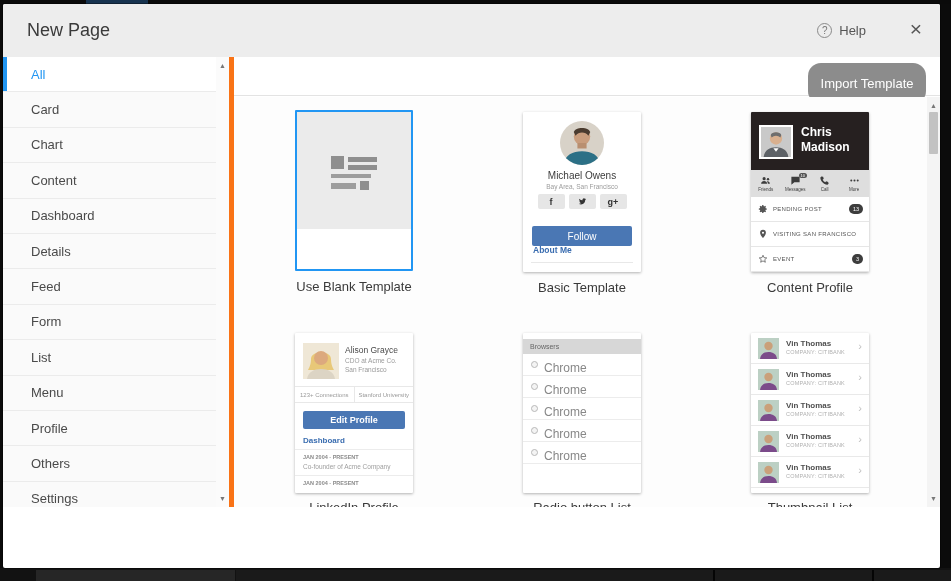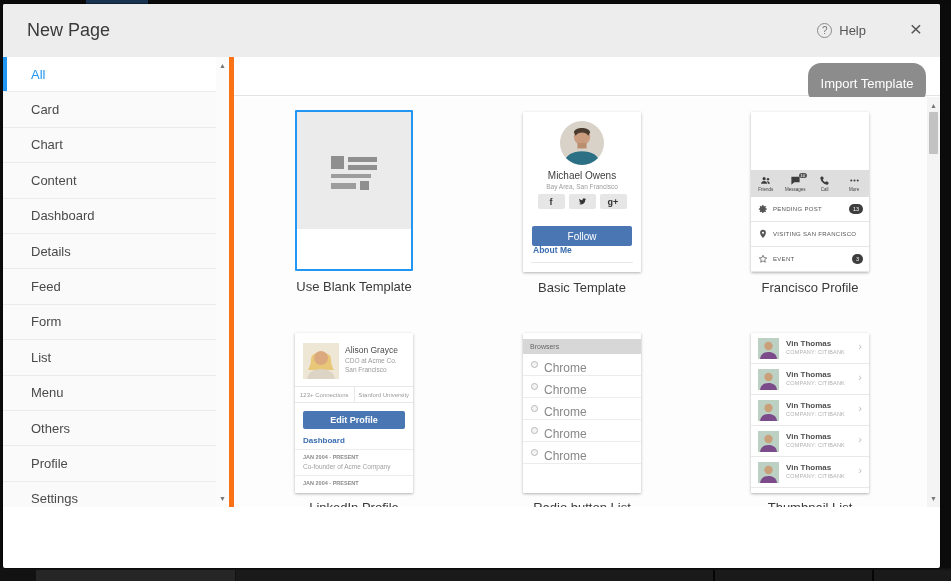--- a/index.html
+++ b/index.html
@@ -199,24 +199,24 @@
       <div class="side-item">
           <span>Form</span>
         </div>
       <div class="side-item">
           <span>List</span>
         </div>
       <div class="side-item">
           <span>Menu</span>
         </div>
       <div class="side-item">
+          <span>Profile</span>
+        </div>
+      <div class="side-item">
           <span>Others</span>
-        </div>
-      <div class="side-item">
-          <span>Profile</span>
         </div>
       <div class="side-item">
           <span>Settings</span>
         </div>
       <div class="side-scrollbar">
         <div class="sb-arrow up">▲</div>
         <div class="sb-arrow down">▼</div>
       </div>
     </div>
 
@@ -271,20 +271,35 @@
                 <span>g+</span>
               </span>
           </div>
           <div class="bp-follow">Follow</div>
           <div class="bp-about">About Me</div>
           <div class="bp-divider"></div>
         </div>
         <div class="tlabel lbl-basic">Basic Template</div>
 
         <div class="tcard card-fb">
+          <div class="fb-header">
+            <div class="fb-photo">
+              <svg viewBox="0 0 34 34" width="30" height="30">
+                  <rect width="34" height="34" fill="#c9c9c9"></rect>
+                  <circle cx="17" cy="13" r="7" fill="#d9b08f"></circle>
+                  <path d="M11 9c1-4 11-4 12 0l-1 3a7 7 0 0 0-10 0z" fill="#6e6e6e"></path>
+                  <path d="M3 34c1-8 7-11 14-11s13 3 14 11z" fill="#5d6166"></path>
+                  <path d="M14 24l3 4 3-4z" fill="#fff"></path>
+                </svg>
+            </div>
+            <div class="fb-name">
+              <div>Chris</div>
+              <div>Madison</div>
+            </div>
+          </div>
           <div class="fb-toolbar">
             <div class="fb-act">
               <svg viewBox="0 0 24 24">
                   <circle cx="9" cy="8" r="3.4"></circle>
                   <path d="M2.5 19c0-4 3-6 6.5-6s6.5 2 6.5 6z"></path>
                   <circle cx="17.5" cy="9" r="2.6"></circle>
                   <path d="M16.5 13.6c2.8.2 5 2 5 5.4h-4.2c0-2.2-.8-4-2.4-5z"></path>
                 </svg>
               <span class="fb-act-label">Friends</span>
             </div>
@@ -326,21 +341,21 @@
             </div>
             <div class="fb-row">
               <svg viewBox="0 0 24 24">
                   <path d="M12 3l2.6 5.8 6.4.6-4.8 4.2 1.4 6.2L12 16.6 6.4 19.8l1.4-6.2L3 9.4l6.4-.6z" fill="none" stroke="#555" stroke-width="1.8"></path>
                 </svg>
               <span class="fb-row-label">EVENT</span>
               <span class="fb-badge">3</span>
             </div>
           </div>
         </div>
-        <div class="tlabel lbl-fb">Francisco Profile</div>
+        <div class="tlabel lbl-fb">Content Profile</div>
 
         <div class="tcard card-lk">
           <div class="lk-photo">
             <svg viewBox="0 0 36 36" width="36" height="36">
                 <rect width="36" height="36" fill="#efe7d6"></rect>
                 <path d="M8 16c0-9 20-9 20 0 0 6 2 9 3 11H5c1-2 3-5 3-11z" fill="#e8c878"></path>
                 <circle cx="18" cy="15" r="7" fill="#dca97e"></circle>
                 <path d="M4 36c1-7 7-10 14-10s13 3 14 10z" fill="#dcd4c4"></path>
               </svg>
           </div>

